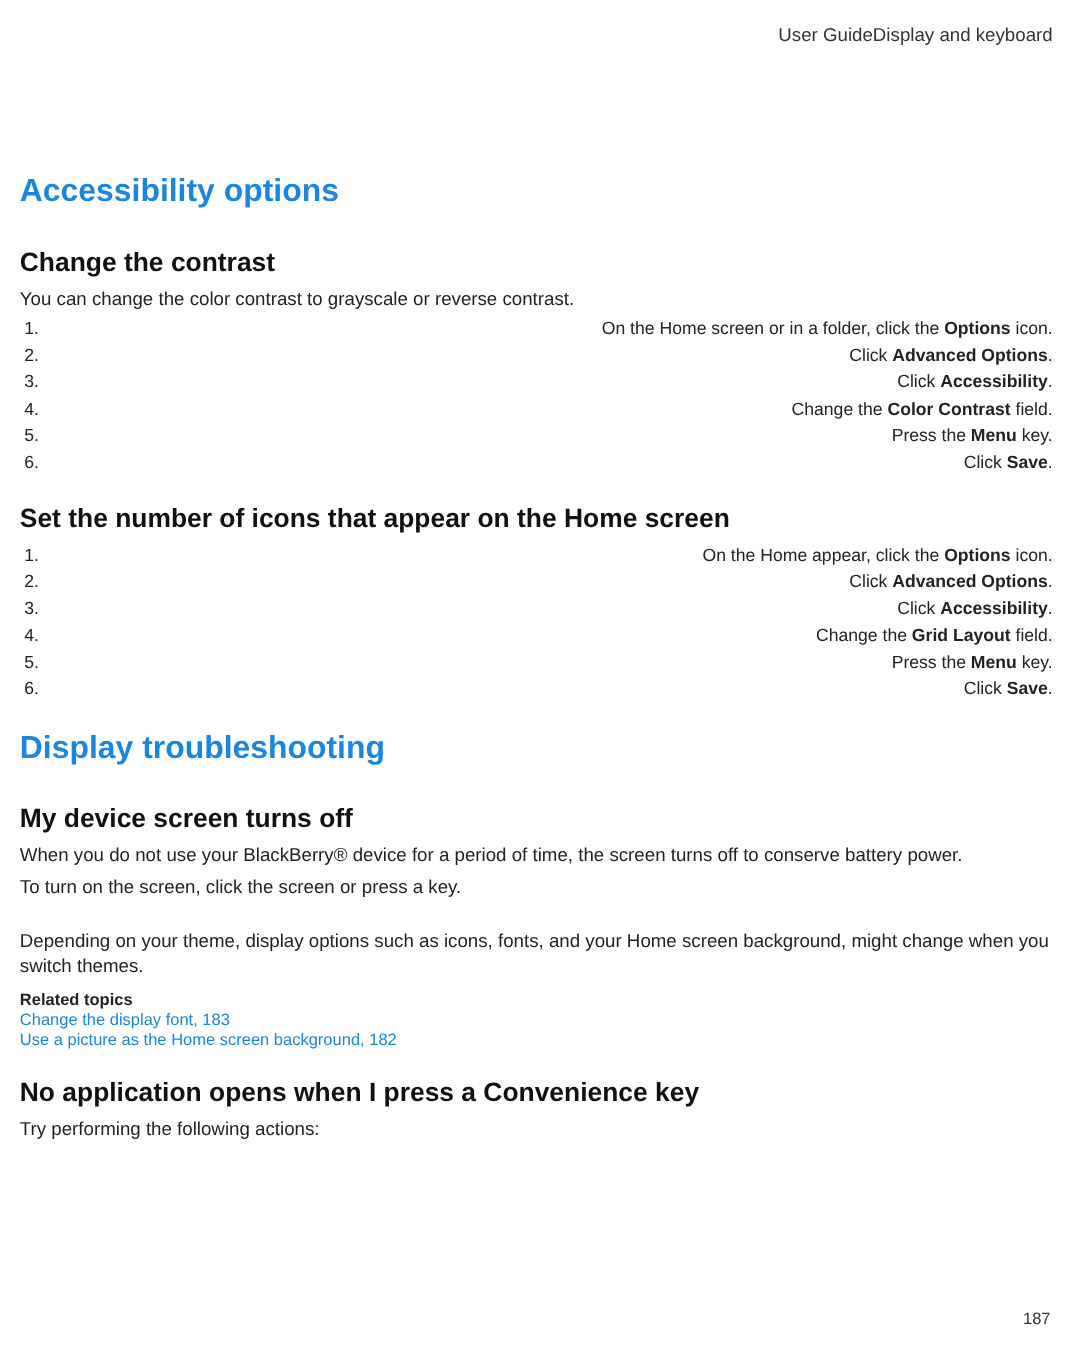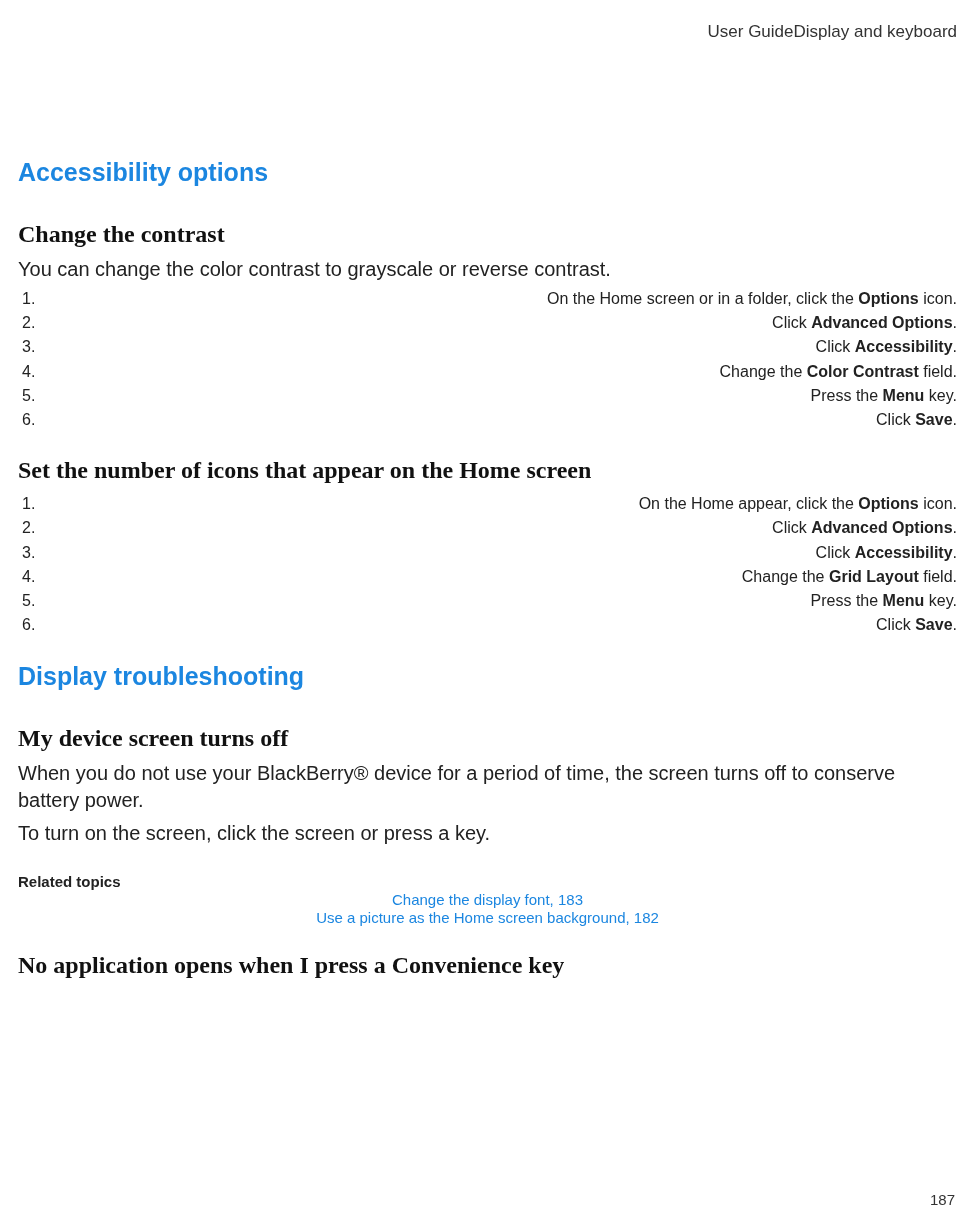--- a/index.html
+++ b/index.html
@@ -19,33 +19,32 @@
   }
   .header {
     display: flex;
     justify-content: flex-end;
     font-size: 17px;
     color: #333;
     margin-bottom: 116px;
   }
   h1.section-title {
     color: #1b86e0;
-    font-size: 25px;
+    font-size: 29px;
     font-weight: 600;
     margin: 0 0 34px 0;
   }
   h2.subsection-title {
     color: #111;
     font-size: 24px;
     font-weight: 700;
     margin: 0 0 8px 0;
-    font-family: Liberation Serif, serif;
   }
   p.body {
-    font-size: 20px;
+    font-size: 17px;
     line-height: 1.35;
     margin: 2px 0 4px 0;
     color: #222;
   }
   ol.steps {
     list-style: none;
     counter-reset: step;
     padding: 0;
     margin: 2px 0 24px 0;
   }
@@ -68,21 +67,20 @@
   .big-gap { margin-top: 58px; }
   .related-label {
     font-size: 15px;
     font-weight: 700;
     margin: 10px 0 0 0;
   }
   .related-link {
     color: #1b86e0;
     font-size: 15px;
     margin: 1px 0;
-    text-align: center;
   }
   .page-number {
     position: absolute;
     bottom: 20px;
     right: 20px;
     font-size: 15px;
     color: #333;
   }
   b { font-weight: 700; }
 </style>
@@ -123,22 +121,24 @@
 
 <h1 class="section-title big-gap">Display troubleshooting</h1>
 
 <div class="block">
   <h2 class="subsection-title">My device screen turns off</h2>
   <p class="body">When you do not use your BlackBerry® device for a period of time, the screen turns off to conserve battery power.</p>
   <p class="body" style="margin-top:6px">To turn on the screen, click the screen or press a key.</p>
 </div>
 
 <div class="block">
+  <p class="body">Depending on your theme, display options such as icons, fonts, and your Home screen background, might change when you switch themes.</p>
   <p class="related-label">Related topics</p>
   <p class="related-link">Change the display font, 183</p>
   <p class="related-link">Use a picture as the Home screen background, 182</p>
 </div>
 
 <div class="block">
   <h2 class="subsection-title">No application opens when I press a Convenience key</h2>
+  <p class="body">Try performing the following actions:</p>
 </div>
 
 <div class="page-number">187</div>
 
 </body></html>

